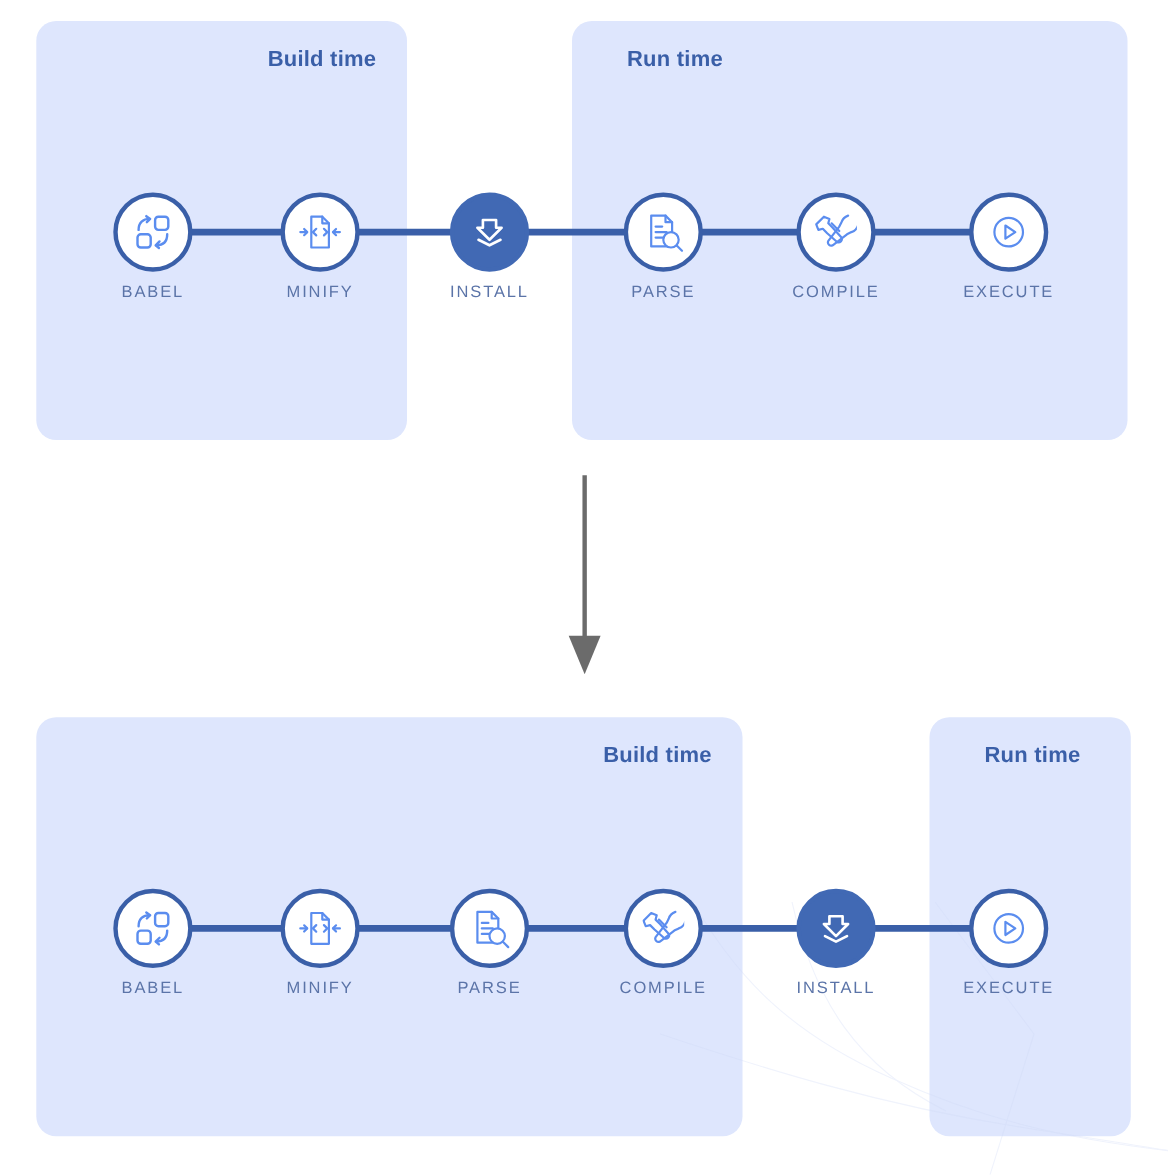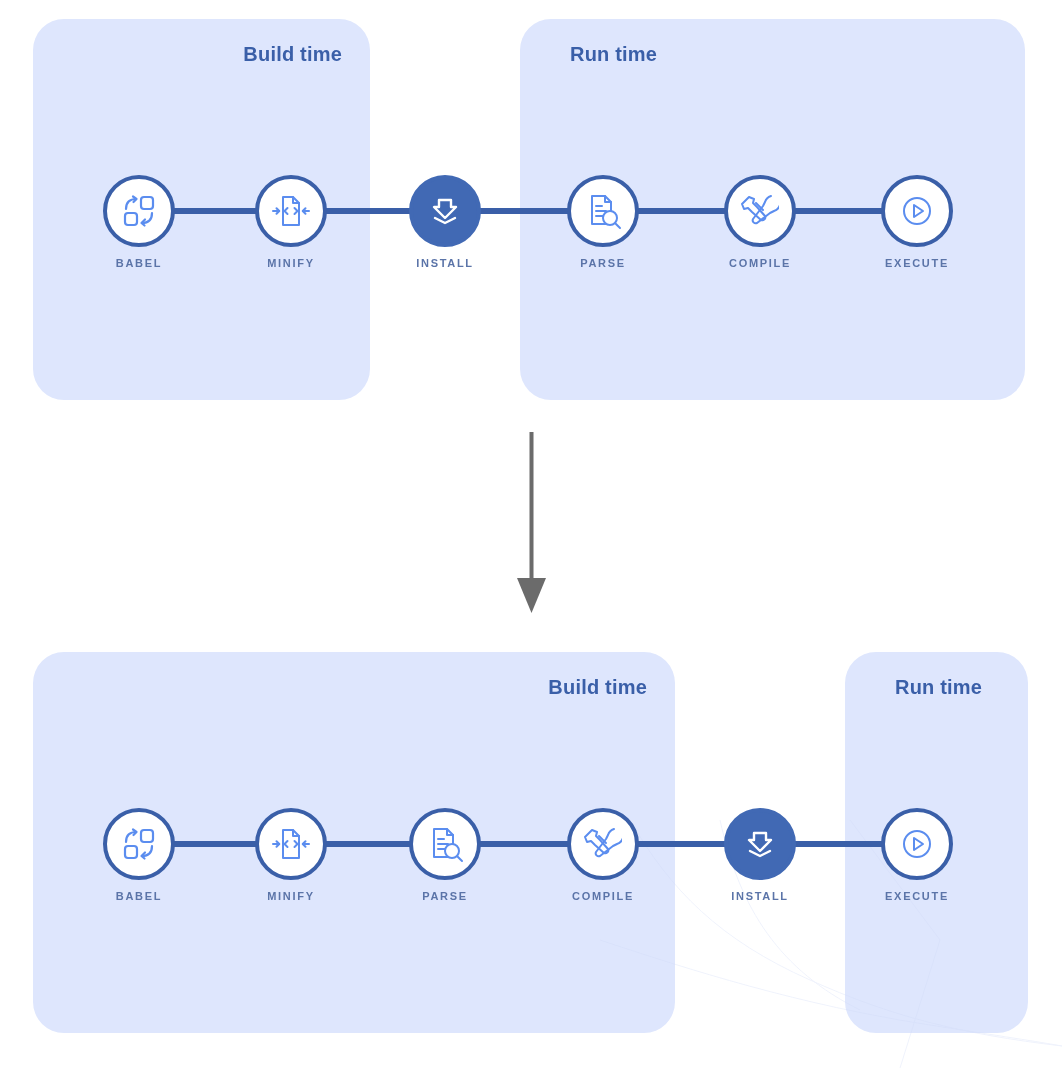--- a/index.html
+++ b/index.html
@@ -10,21 +10,21 @@
     width: 1062px; height: 1068px;
     position: relative;
     overflow: hidden;
     font-family: "Liberation Sans", sans-serif;
   }
   #stage { position: absolute; inset: 0; }
 
   .panel {
     position: absolute;
     background: #dee6fd;
-    border-radius: 31px;
+    border-radius: 18px;
   }
   .panel-label {
     position: absolute;
     top: 24px;
     font-size: 20px;
     font-weight: bold;
     color: #3a5fa8;
     letter-spacing: 0.2px;
     white-space: nowrap;
   }
@@ -57,22 +57,22 @@
     align-items: center;
     justify-content: center;
     position: relative;
   }
   .node.filled .circle {
     background: #4169b4;
     border-color: #4169b4;
   }
   .node .label {
     margin-top: 10px;
-    font-size: 11px;
-    font-weight: bold;
+    font-size: 15px;
+    font-weight: normal;
     letter-spacing: 1.7px;
     color: #5b74a8;
     white-space: nowrap;
   }
   .node svg { display: block; }
 
   
   .flow-arrow { position: absolute; }
 
   

